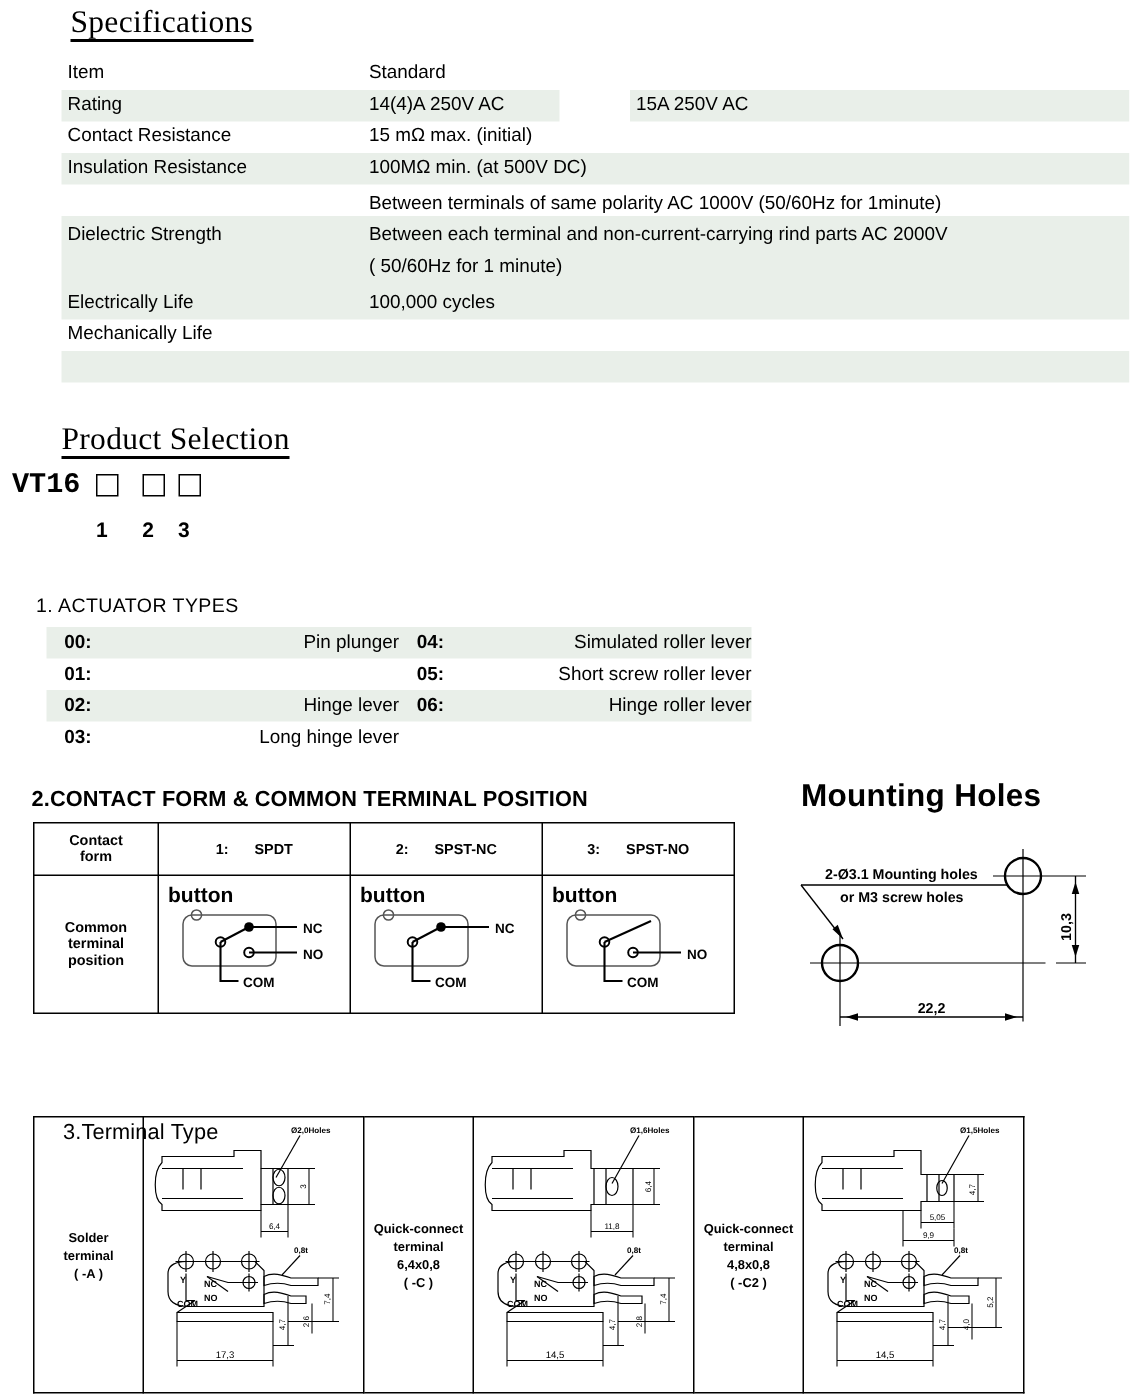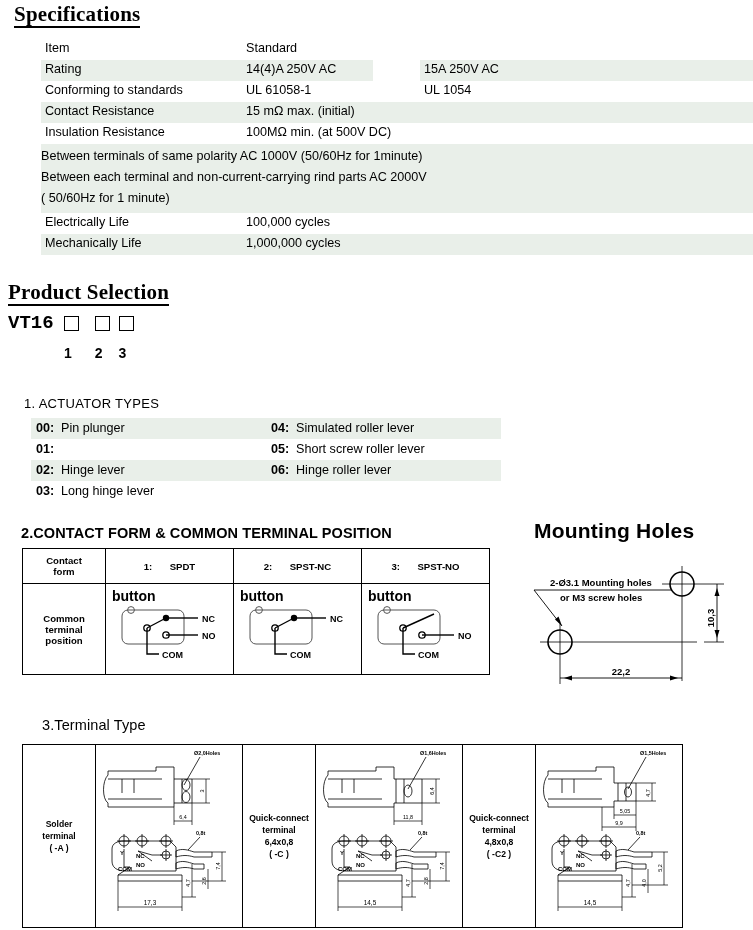--- a/index.html
+++ b/index.html
@@ -4,23 +4,23 @@
 <style>
   html,body{margin:0;padding:0;}
   body{
     width:753px;height:930px;background:#ffffff;
     font-family:"Liberation Sans","DejaVu Sans",sans-serif;
     color:#000;overflow:hidden;position:relative;
   }
   
   .h-underline{
     font-family:"Liberation Serif","DejaVu Serif",serif;
-    font-weight:bold;font-size:21px;letter-spacing:.2px;
+    font-weight:normal;font-size:21px;letter-spacing:.2px;
     border-bottom:2px solid #000;display:inline-block;
-    line-height:1.05;padding-bottom:1px;
+    line-height:1.05;padding-bottom:1px;margin-left:33px;
   }
   .h-plain{
     font-family:"Liberation Sans","DejaVu Sans",sans-serif;
     font-weight:bold;font-size:21px;letter-spacing:.2px;
   }
 
   
   #spec{position:absolute;left:41px;top:38px;width:712px;}
   #spec .row{display:flex;align-items:flex-start;font-size:12.6px;line-height:21px;}
   #spec .c1{width:205px;flex:0 0 205px;padding-left:4px;box-sizing:border-box;}
@@ -32,40 +32,40 @@
   
   #prodsel{position:absolute;left:8px;top:281px;}
   #code{position:absolute;left:8px;top:312px;display:flex;align-items:center;}
   #code .vt{font-weight:bold;font-size:19px;font-family:Liberation Mono, monospace;}
   #code .bx{width:13px;height:13px;border:1.4px solid #000;display:inline-block;}
   #nums{position:absolute;left:8px;top:345px;display:flex;font-weight:bold;font-size:14px;}
 
   
   #actTitle{position:absolute;left:24px;top:396px;font-size:13px;letter-spacing:.3px;}
   #act{position:absolute;left:31px;top:418px;width:470px;font-size:12.6px;}
-  #act .arow{display:flex;line-height:21px;height:21px;}
+  #act .arow{display:flex;line-height:21px;height:21px;text-align:right;}
   #act .col{display:flex;width:50%;}
   #act .k{font-weight:bold;width:30px;flex:0 0 30px;padding-left:5px;box-sizing:border-box;}
   #act .v{flex:1 1 auto;}
 
   
   #cfTitle{position:absolute;left:21px;top:525px;font-size:14.5px;font-weight:bold;letter-spacing:.1px;}
   #cf{position:absolute;left:22px;top:548px;border:1.4px solid #000;border-collapse:collapse;}
   #cf td{border:1.2px solid #000;font-size:9.6px;font-weight:bold;text-align:center;vertical-align:middle;}
   #cf .hdr{height:32px;}
   #cf .lbl{width:80px;}
   #cf .dcell{width:127px;height:88px;vertical-align:top;text-align:left;padding:0;position:relative;}
   .btnlbl{position:absolute;left:6px;top:4px;font-size:14px;font-weight:bold;}
 
   
   #mhTitle{position:absolute;left:534px;top:519px;}
   #mh{position:absolute;left:512px;top:556px;}
 
   
-  #ttTitle{position:absolute;left:42px;top:717px;font-size:14.5px;letter-spacing:.1px;}
+  #ttTitle{position:absolute;left:42px;top:747px;font-size:14.5px;letter-spacing:.1px;}
   #tt{position:absolute;left:22px;top:744px;border:1.5px solid #000;border-collapse:collapse;}
   #tt td{border:1.1px solid #000;vertical-align:middle;text-align:center;padding:0;}
   #tt .ttlbl{width:72px;font-size:8.6px;font-weight:bold;line-height:12px;}
   #tt .ttdia{width:146px;height:178px;padding:0;position:relative;}
   .dimtxt{font-size:5.4px;font-family:"Liberation Sans",sans-serif;fill:#000;}
   .dimtxt2{font-size:6px;font-family:"Liberation Sans",sans-serif;fill:#000;font-weight:bold;}
 </style>
 </head>
 <body>
 
@@ -85,52 +85,47 @@
     <div class="c2">Standard</div>
     <div class="c3"></div>
   </div>
 
   <div class="row">
     <div class="c1">Rating</div>
     <div class="c2">14(4)A  250V AC</div>
     <div class="c3">15A  250V AC</div>
   </div>
 
-  <div class="row">
-    <div class="c1">Conforming to standards</div>
-    <div class="c2">UL  61058-1</div>
-    <div class="c3">UL 1054</div>
-  </div>
 
   <div class="row">
     <div class="c1">Contact Resistance</div>
     <div class="wide">15 mΩ max. (initial)</div>
   </div>
 
   <div class="row">
     <div class="c1">Insulation Resistance</div>
     <div class="wide">100MΩ min. (at  500V DC)</div>
   </div>
 
   <div class="row" style="height:69px;align-items:center;">
+    <div class="c1">Dielectric Strength</div>
     <div class="wide">
       <div>Between terminals of same polarity AC 1000V (50/60Hz for 1minute)</div>
       <div>Between each terminal and non-current-carrying rind parts AC 2000V</div>
       <div>( 50/60Hz for 1 minute)</div>
     </div>
   </div>
 
   <div class="row">
     <div class="c1">Electrically Life</div>
     <div class="wide">100,000 cycles</div>
   </div>
 
   <div class="row">
     <div class="c1">Mechanically Life</div>
-    <div class="wide">1,000,000 cycles</div>
   </div>
 </div>
 
 <div id="prodsel">
   <span class="h-underline">Product Selection</span>
 </div>
 
 <div id="code">
   <span class="vt">VT16</span>
   <span class="bx" style="margin-left:10px;"></span>

